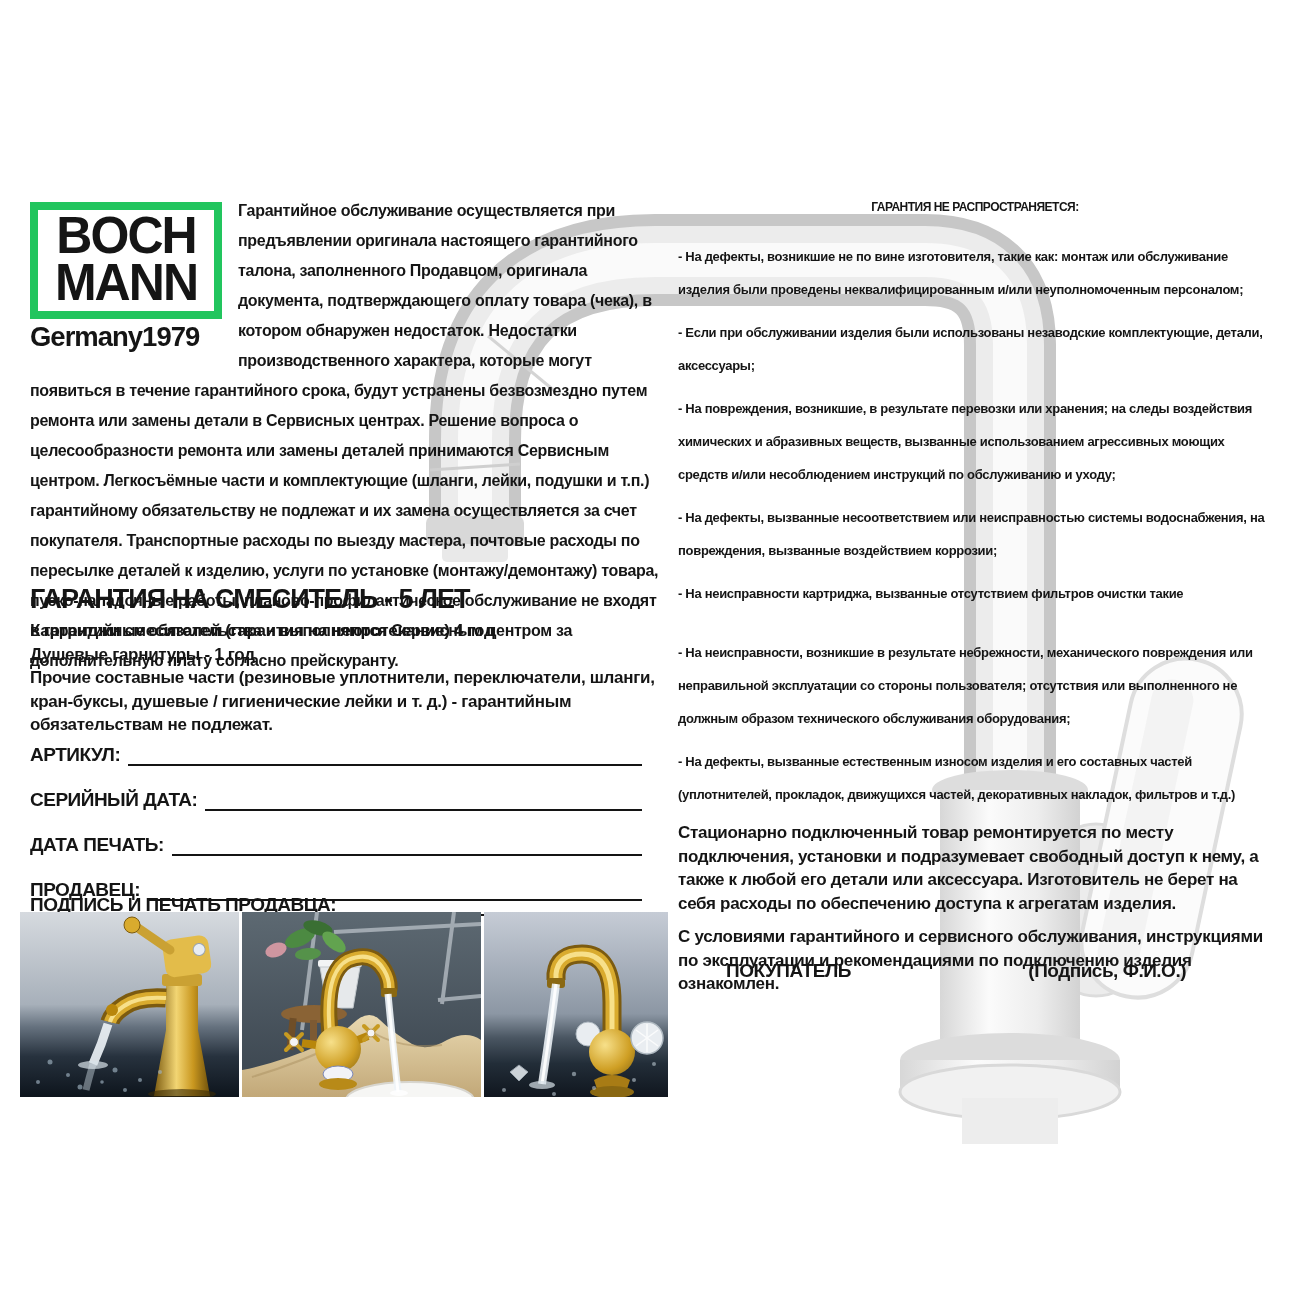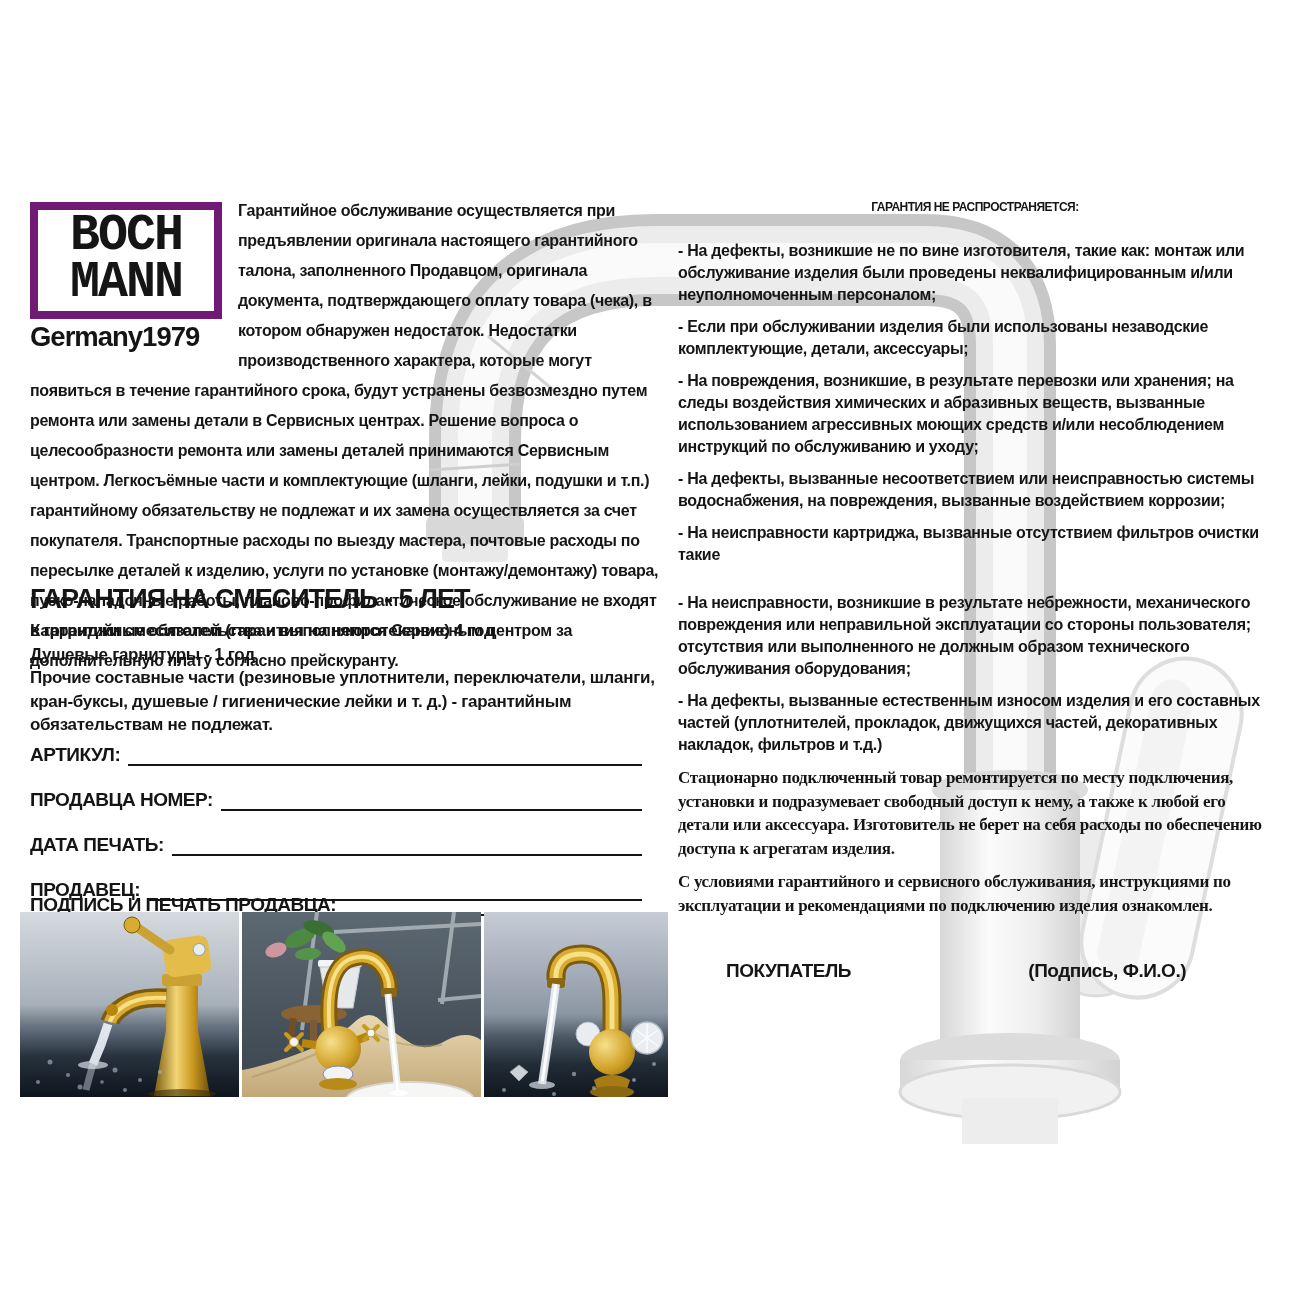--- a/index.html
+++ b/index.html
@@ -7,41 +7,41 @@
     position:relative;width:1300px;height:1300px;background:#ffffff;
     font-family:"Liberation Sans",sans-serif;color:#151515;overflow:hidden;
     font-weight:700;
   }
   .bg-faucet{position:absolute;left:370px;top:140px;width:930px;height:1010px;z-index:0;}
   .col{position:absolute;z-index:2;}
 
   
   .intro-wrap{left:30px;top:196px;width:632px;}
   .logo{float:left;width:192px;margin:6px 16px 6px 0;}
-  .logo-box{border:8px solid #701a75;padding:2px 4px 4px 4px;text-align:center;font-family:Liberation Mono, monospace;}
+  .logo-box{border:8px solid #22c55e;padding:2px 4px 4px 4px;text-align:center;}
   .logo-line{font-size:51px;line-height:.93;letter-spacing:-2px;transform:scaleX(.98);transform-origin:center;}
   .logo-tagline{font-size:28px;letter-spacing:-1px;margin-top:2px;text-align:left;transform:scaleX(.98);transform-origin:left;}
   .intro-text{font-size:16px;line-height:30px;text-align:justify;letter-spacing:-.3px;text-indent:16px;}
 
   .mixer-heading{left:30px;top:584px;width:632px;text-align:left;font-size:27px;letter-spacing:-1px;}
   .terms{left:30px;top:619px;width:632px;font-size:17px;line-height:23.5px;letter-spacing:-.3px;}
 
   .form-row{position:absolute;left:30px;width:612px;display:flex;align-items:flex-end;z-index:2;}
   .form-label{font-size:19px;letter-spacing:-.5px;white-space:nowrap;}
   .fill-line{flex:1;border-bottom:2px solid #141414;height:22px;margin-left:8px;}
 
   .photos{left:20px;top:912px;display:flex;gap:3px;}
   .photo{display:block;}
 
   
   .right-col{left:678px;top:200px;width:594px;}
   .right-heading{text-align:center;font-size:12px;letter-spacing:-.5px;margin:0 0 26px 0;}
-  .excl-item{font-size:16px;line-height:22px;letter-spacing:-.3px;margin:0 0 10px 0;}
+  .excl-item{font-size:13px;line-height:33px;letter-spacing:-.3px;margin:0 0 10px 0;}
   .gap-after{margin-bottom:26px;}
-  .note{font-size:17px;line-height:23.5px;letter-spacing:-.3px;margin:0 0 10px 0;font-family:Liberation Serif, serif;}
+  .note{font-size:17px;line-height:23.5px;letter-spacing:-.3px;margin:0 0 10px 0;}
   .buyer-row{left:678px;top:960px;width:594px;display:flex;align-items:baseline;font-size:19px;letter-spacing:-.5px;}
   .buyer-label{margin-left:48px;}
   .buyer-hint{margin-left:auto;margin-right:86px;}
 </style>
 </head>
 <body>
 
 <div class="page">
 
   <svg class="bg-faucet" viewBox="0 0 930 1010" aria-hidden="true">
@@ -97,21 +97,21 @@
     <div>Картриджи смесителей (гарантия на непротекание) 4 год</div>
     <div>Душевые гарнитуры - 1 год</div>
     <div>Прочие составные части (резиновые уплотнители, переключатели, шланги, кран-буксы, душевые / гигиенические лейки и т. д.) - гарантийным обязательствам не подлежат.</div>
   </div>
 
   <div class="form-row" style="top:742px;">
     <span class="form-label">АРТИКУЛ:</span>
     <span class="fill-line"></span>
   </div>
   <div class="form-row" style="top:787px;">
-    <span class="form-label">ПРОДАВЦА НОМЕР:</span>
+    <span class="form-label">СЕРИЙНЫЙ ДАТА:</span>
     <span class="fill-line"></span>
   </div>
   <div class="form-row" style="top:832px;">
     <span class="form-label">ДАТА ПЕЧАТЬ:</span>
     <span class="fill-line"></span>
   </div>
   <div class="form-row" style="top:877px;">
     <span class="form-label">ПРОДАВЕЦ:</span>
     <span class="fill-line"></span>
   </div>

